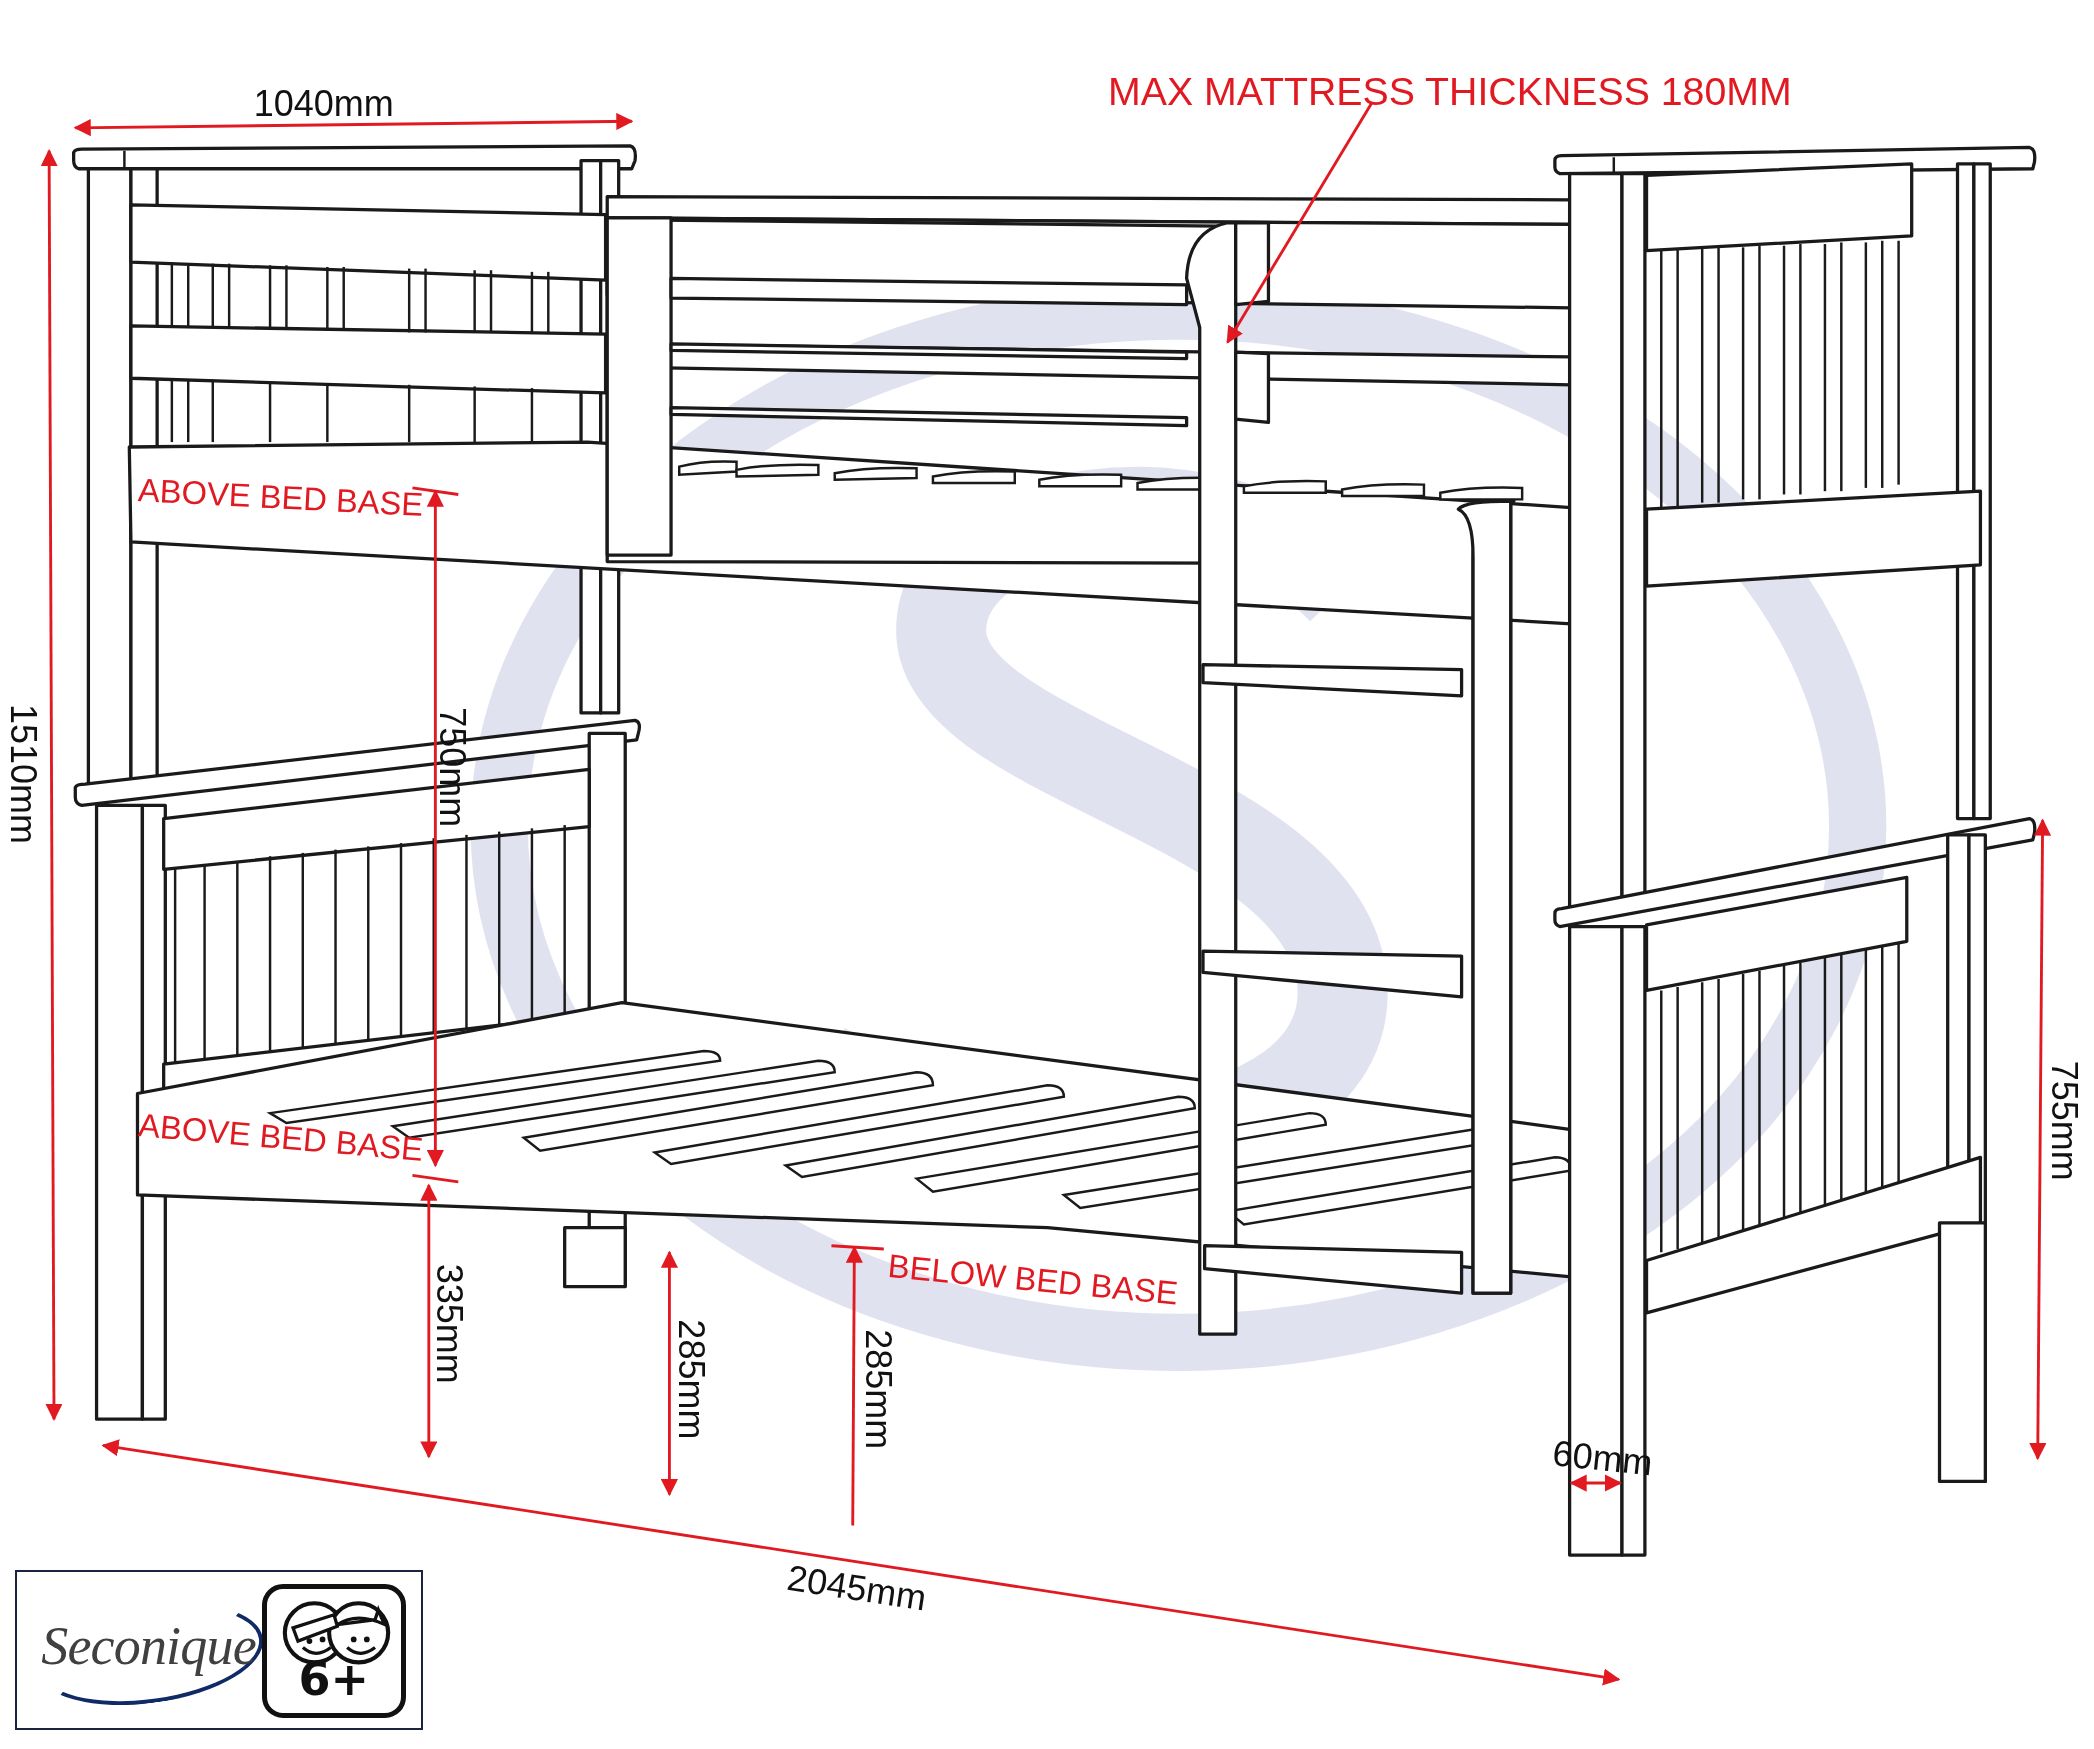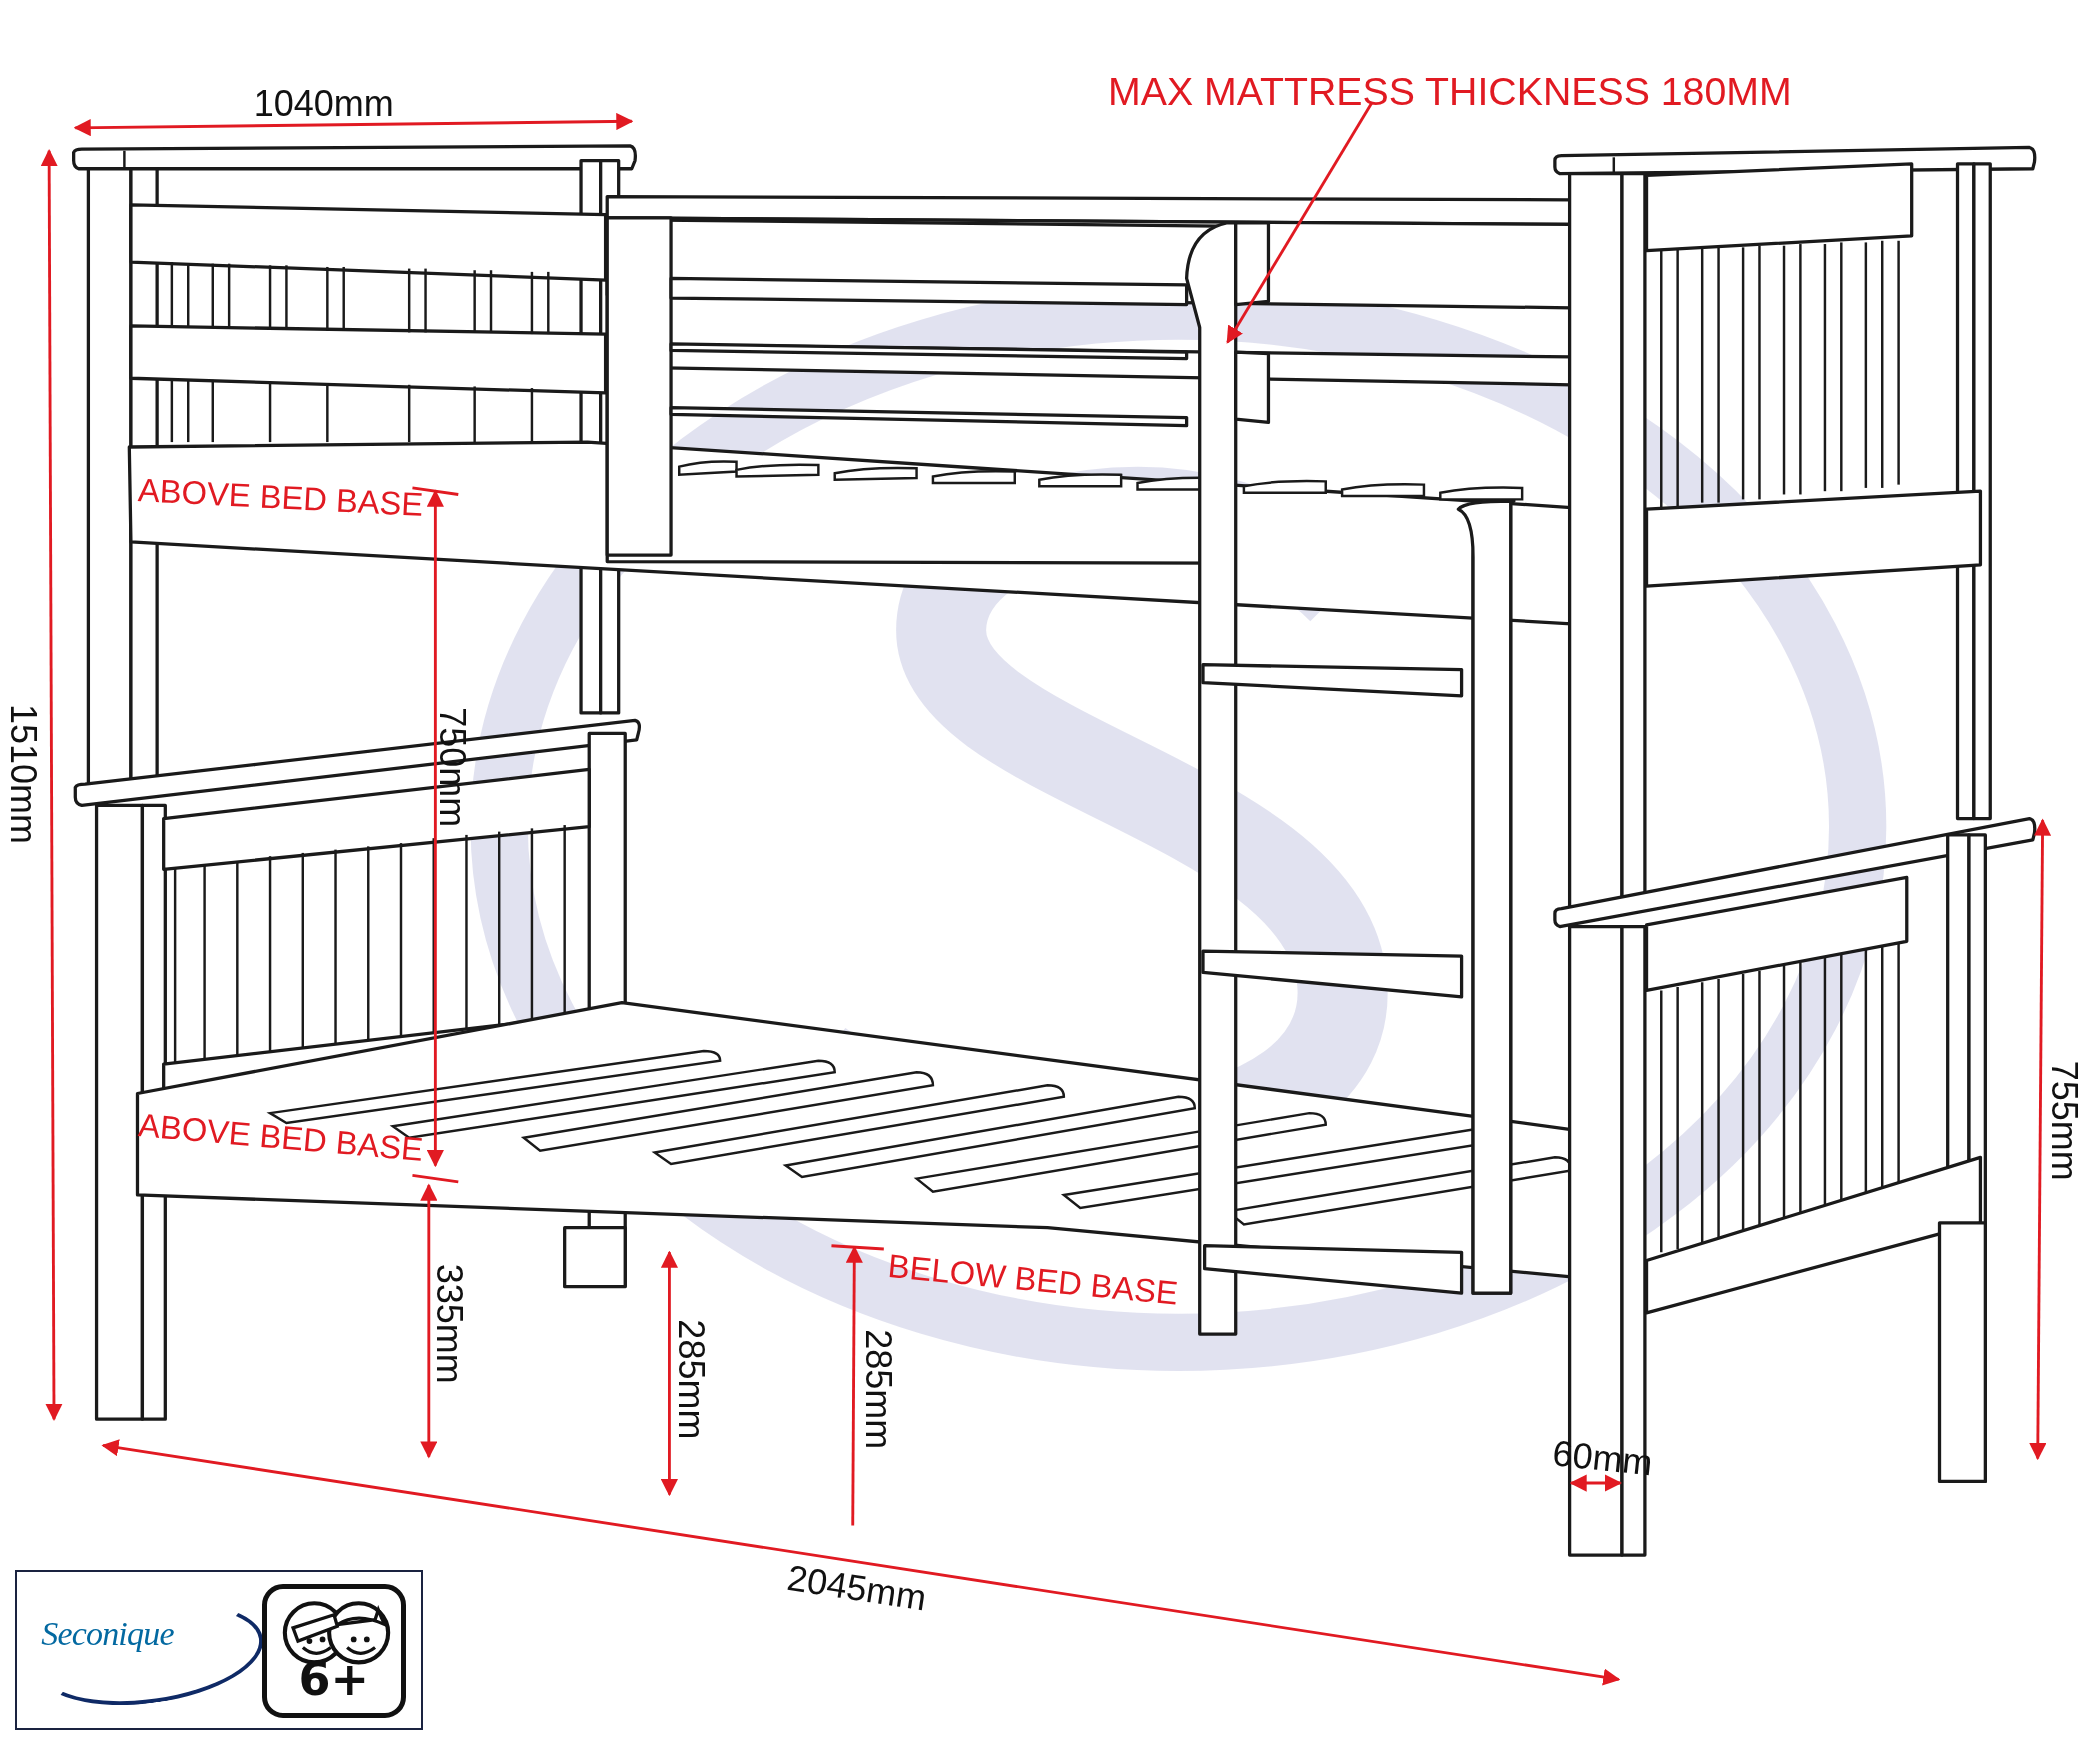--- a/index.html
+++ b/index.html
@@ -8,21 +8,21 @@
   .frame { fill: #ffffff; stroke: #1a1a1a; stroke-width: 4; stroke-linejoin: round; }
   .thin { fill: none; stroke: #1a1a1a; stroke-width: 3; }
   .slat { fill: #ffffff; stroke: #1a1a1a; stroke-width: 3; }
   .dim { stroke: #e11a22; stroke-width: 3.5; fill: none; }
   .arrowhead { fill: #e11a22; }
   .wm { fill: none; stroke: #dfe0ef; stroke-width: 70; opacity: 0.95; }
   .dimtext { font-family: "Liberation Sans", sans-serif; font-size: 44px; fill: #111111; }
   .redtext { font-family: "Liberation Sans", sans-serif; font-size: 40px; fill: #e11a22; }
   .titletext { font-family: "Liberation Sans", sans-serif; font-size: 48px; fill: #e11a22; }
   .logo-box { position: absolute; left: 14.7px; top: 1570px; width: 408px; height: 160px; border: 2.5px solid #1a2340; background: #fff; box-sizing: border-box; }
-  .logo-text { position: absolute; left: 24.5px; top: 43px; font-family: "Liberation Serif", serif; font-style: italic; font-size: 34px; color: #0369a1; letter-spacing: -0.8px; }
+  .logo-text { position: absolute; left: 24.5px; top: 43px; font-family: "Liberation Serif", serif; font-style: italic; font-size: 54px; color: #404040; letter-spacing: -0.8px; }
   .logo-swash { position: absolute; left: 18px; top: 33px; width: 221px; height: 90px; border: 4.1px solid #0f2a66; border-radius: 50%; border-left-color: transparent; border-top-color: transparent; transform: rotate(-8deg); }
   .age-badge { position: absolute; left: 245px; top: 11.5px; width: 144px; height: 134px; border: 5.7px solid #111; border-radius: 21px; box-sizing: border-box; background:#fff; }
   .age-label { position: absolute; left: 0; right: 0; bottom: 6.5px; text-align: center; font-family: "DejaVu Sans", sans-serif; font-weight: bold; font-size: 46px; color: #111; }
   .faces { position: absolute; left: 8.2px; top: 6.5px; width: 123px; height: 74px; }
 </style>
 </head>
 <body>
 
 <svg id="diagram" viewBox="0 0 2560 2138" xmlns="http://www.w3.org/2000/svg">
   <defs>

